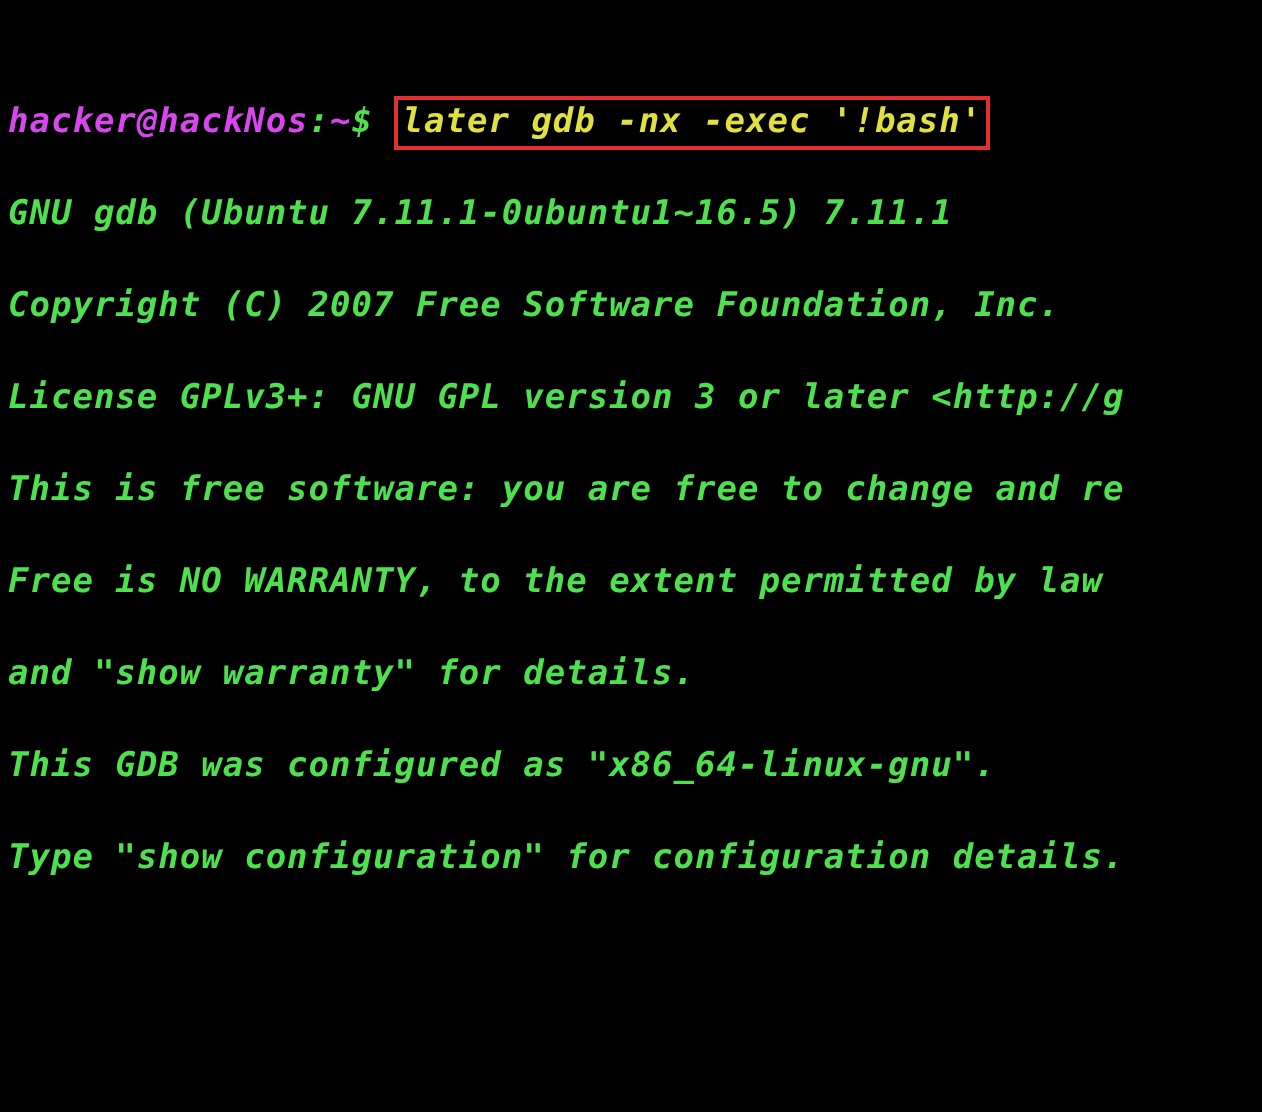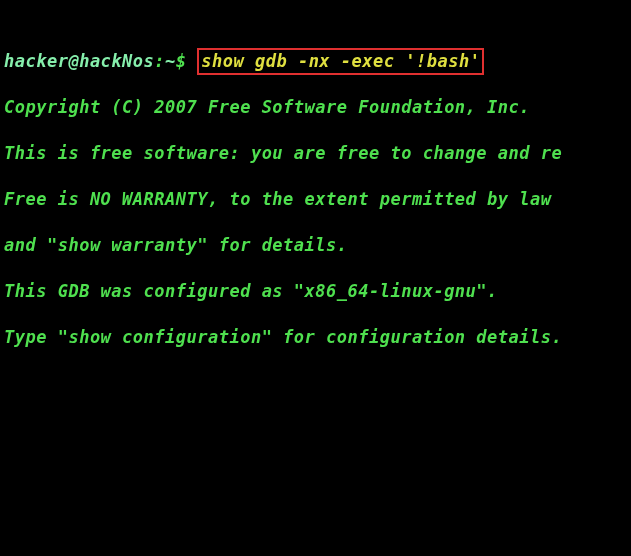--- a/index.html
+++ b/index.html
@@ -14,39 +14,41 @@
     font-weight: bold;
     font-size: 17px;
     line-height: 23px;
     color: #4fe04f;
     letter-spacing: 0.5px;
   }
   .term {
     padding: 4px 4px 4px 4px;
     white-space: pre;
   }
-  .cyan   { color: #86efac; margin-top: 40px; }
+  .cyan   { color: #d946ef; margin-top: 40px; }
   .green  { color: #4fe04f; }
   .yellow { color: #e0e040; }
   .redbox {
     border: 2px solid #e03030;
     display: inline-block;
     padding: 0 2px;
     margin: -2px 0;
     vertical-align: baseline;
   }
   .line { display: block; }
 </style>
 </head>
 <body>
 
 <div class="term">
 
-<span class="line"><span class="cyan">hacker@hackNos</span><span class="green">:</span><span class="cyan">~</span><span class="green">$ </span><span class="redbox"><span class="yellow">show gdb -nx -exec '!bash'</span></span></span>
+<span class="line"><span class="cyan">hacker@hackNos</span><span class="green">:</span><span class="cyan">~</span><span class="green">$ </span><span class="redbox"><span class="yellow">later gdb -nx -exec '!bash'</span></span></span>
+<span class="line green">GNU gdb (Ubuntu 7.11.1-0ubuntu1~16.5) 7.11.1</span>
 <span class="line green">Copyright (C) 2007 Free Software Foundation, Inc.</span>
+<span class="line green">License GPLv3+: GNU GPL version 3 or later &lt;http://g</span>
 <span class="line green">This is free software: you are free to change and re</span>
 <span class="line green">Free is NO WARRANTY, to the extent permitted by law</span>
 <span class="line green">and "show warranty" for details.</span>
 <span class="line green">This GDB was configured as "x86_64-linux-gnu".</span>
 <span class="line green">Type "show configuration" for configuration details.</span>
 
 
 
 
 

